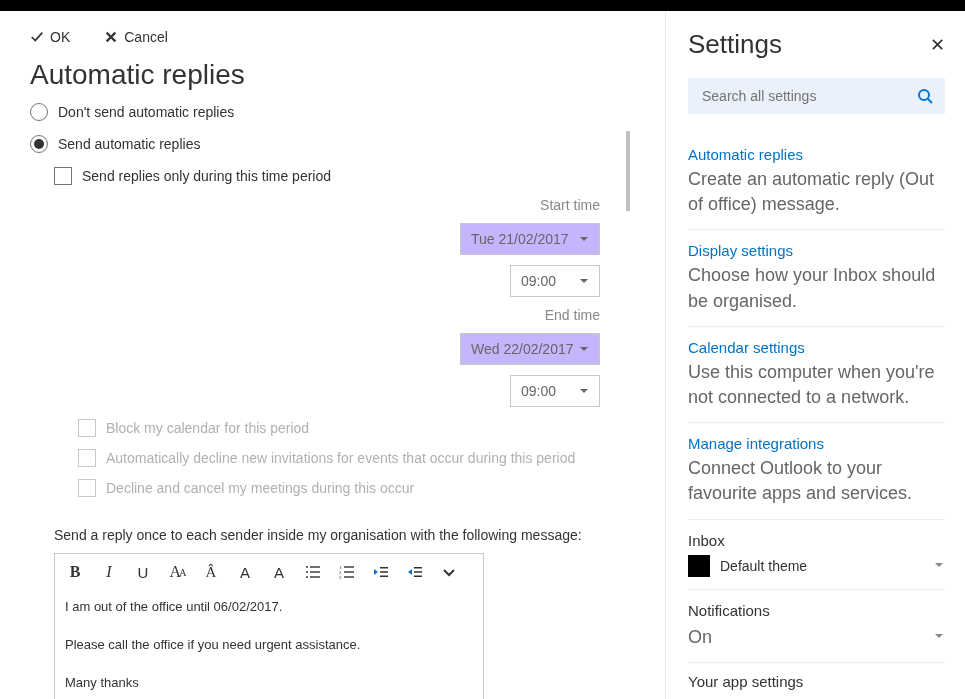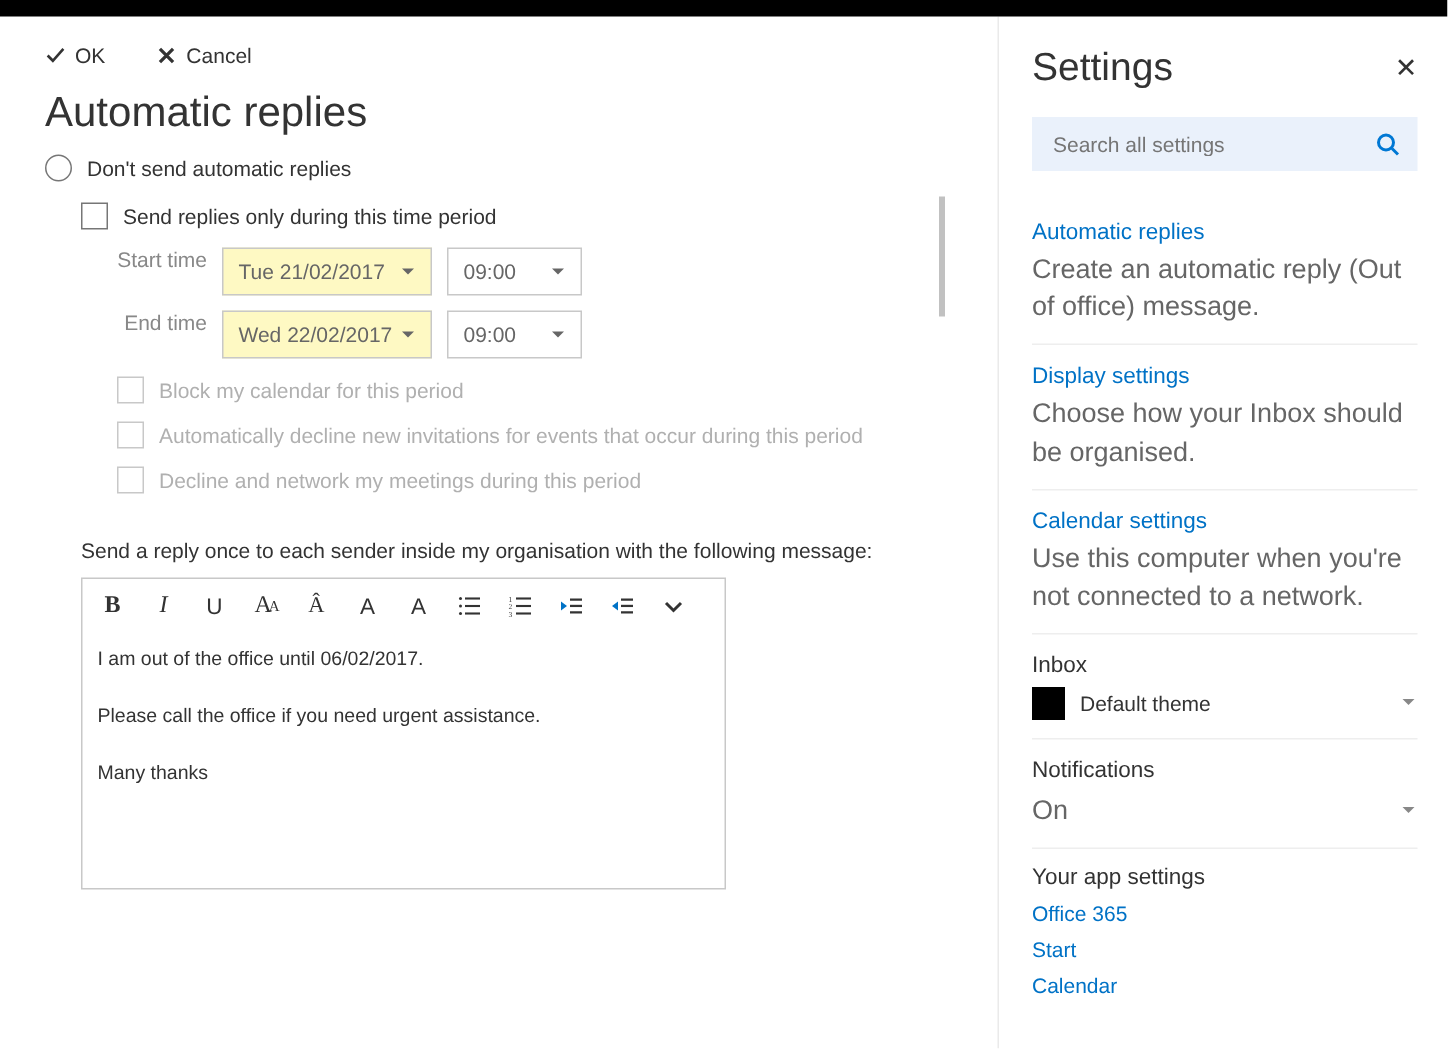--- a/index.html
+++ b/index.html
@@ -15,23 +15,23 @@
   .radio-row { display: flex; align-items: center; gap: 10px; margin-bottom: 14px; cursor: pointer; }
   .radio-outer { width: 18px; height: 18px; border: 1px solid #767676; border-radius: 50%; display: flex; align-items: center; justify-content: center; background: #fff; }
   .radio-inner { width: 10px; height: 10px; border-radius: 50%; background: #333; }
   .indent1 { margin-left: 24px; }
   .indent2 { margin-left: 48px; }
   .indent3 { margin-left: 48px; }
   .check-row { display: flex; align-items: center; gap: 10px; margin-top: 12px; margin-bottom: 12px; cursor: pointer; }
   .check { width: 18px; height: 18px; border: 1px solid #767676; background: #fff; }
   .check.disabled { border-color: #c8c8c8; }
   .disabled-text { color: #b0b0b0; }
-  .dt-row { display: flex; align-items: flex-start; gap: 10px; margin-bottom: 10px; }
+  .dt-row { display: flex; align-items: flex-end; gap: 10px; margin-bottom: 10px; flex-direction: column; }
   .dt-label { width: 60px; text-align: right; color: #888; }
-  .dd { display: inline-flex; align-items: center; justify-content: space-between; border: 1px solid #c8c8c8; background: #fef9c3; color: #666; height: 32px; padding: 0 10px; cursor: default; }
+  .dd { display: inline-flex; align-items: center; justify-content: space-between; border: 1px solid #c8c8c8; background: #c4b5fd; color: #666; height: 32px; padding: 0 10px; cursor: default; }
   .dd.date { width: 140px; }
   .dd.time { width: 90px; background: #fff; }
   .dd svg { width: 10px; height: 10px; fill: #666; }
   .reply-label { margin-top: 30px; margin-left: 24px; margin-bottom: 10px; }
   .editor { margin-left: 24px; width: 430px; border: 1px solid #c8c8c8; }
   .toolbar { display: flex; align-items: center; gap: 14px; padding: 8px 10px; }
   .tb { width: 20px; height: 20px; display: inline-flex; align-items: center; justify-content: center; color: #333; cursor: pointer; font-family: "Times New Roman", serif; }
   .tb svg { width: 16px; height: 16px; }
   .tb-wrap { position: relative; display: inline-flex; align-items: center; justify-content: center; width: 20px; height: 20px; }
   .editor-body { padding: 8px 10px 30px 10px; font-size: 13px; line-height: 1.4; min-height: 170px; }
@@ -80,20 +80,26 @@
       </span>
     </div>
 
     <h1>Automatic replies</h1>
 
     <div class="radio-row">
       <span class="radio-outer"></span>
       <span>Don't send automatic replies</span>
     </div>
 
+    <div class="radio-row">
+      <span class="radio-outer">
+          <span class="radio-inner"></span>
+        </span>
+      <span>Send automatic replies</span>
+    </div>
 
     <div class="check-row indent1">
       <span class="check"></span>
       <span>Send replies only during this time period</span>
     </div>
 
     <div class="dt-row indent2">
       <span class="dt-label">Start time</span>
       <span class="dd date">
         <span>Tue 21/02/2017</span>
@@ -128,21 +134,21 @@
     <div class="check-row indent3">
       <span class="check disabled"></span>
       <span class="disabled-text">Block my calendar for this period</span>
     </div>
     <div class="check-row indent3">
       <span class="check disabled"></span>
       <span class="disabled-text">Automatically decline new invitations for events that occur during this period</span>
     </div>
     <div class="check-row indent3">
       <span class="check disabled"></span>
-      <span class="disabled-text">Decline and network my meetings during this period</span>
+      <span class="disabled-text">Decline and cancel my meetings during this occur</span>
     </div>
 
     <div class="reply-label">Send a reply once to each sender inside my organisation with the following message:</div>
 
     <div class="editor">
       <div class="toolbar">
         <span class="tb" style="font-weight:bold;font-size:16px;">B</span>
         <span class="tb" style="font-style:italic;font-size:16px;">I</span>
         <span class="tb-wrap">
             <span style="font-size:15px;">U</span>
@@ -231,20 +237,24 @@
       <span class="link title-link">Automatic replies</span>
       <div class="sub">Create an automatic reply (Out of office) message.</div>
     </div>
     <div class="setting-block">
       <span class="link title-link">Display settings</span>
       <div class="sub">Choose how your Inbox should be organised.</div>
     </div>
     <div class="setting-block">
       <span class="link title-link">Calendar settings</span>
       <div class="sub">Use this computer when you're not connected to a network.</div>
+    </div>
+    <div class="setting-block">
+      <span class="link title-link">Manage integrations</span>
+      <div class="sub">Connect Outlook to your favourite apps and services.</div>
     </div>
 
     <div class="setting-block">
       <div class="plain-title">Inbox</div>
       <div class="flex-between">
         <div class="theme-row">
           <span class="theme-swatch"></span>
           <span>Default theme</span>
         </div>
         <span class="chev"><svg viewBox="0 0 12 12">

